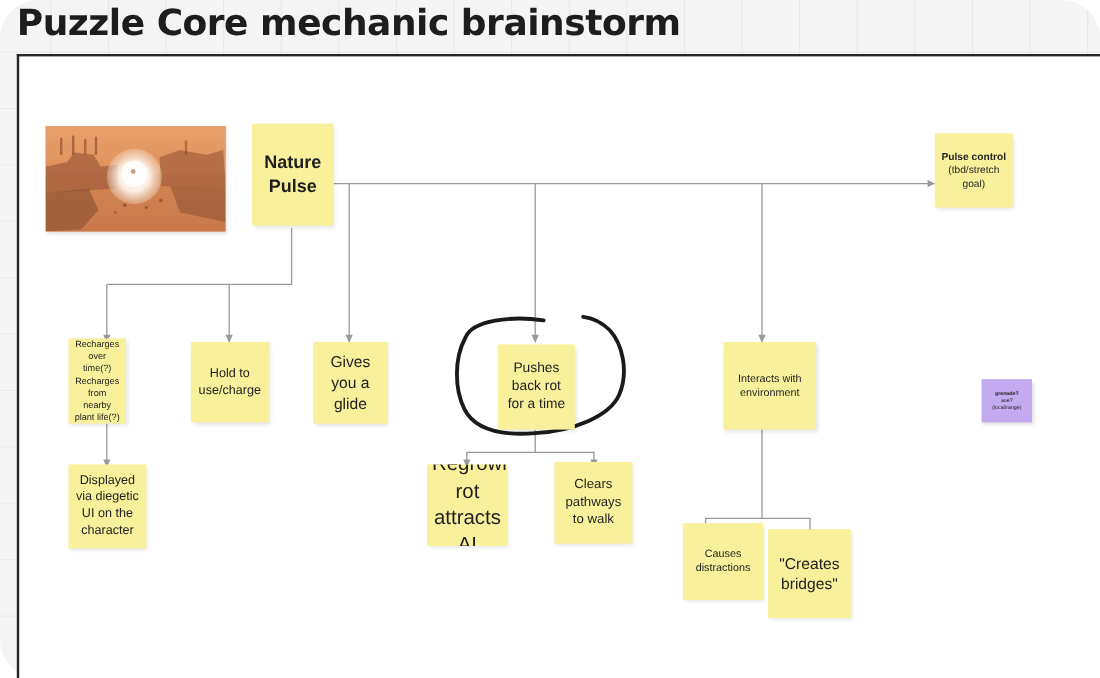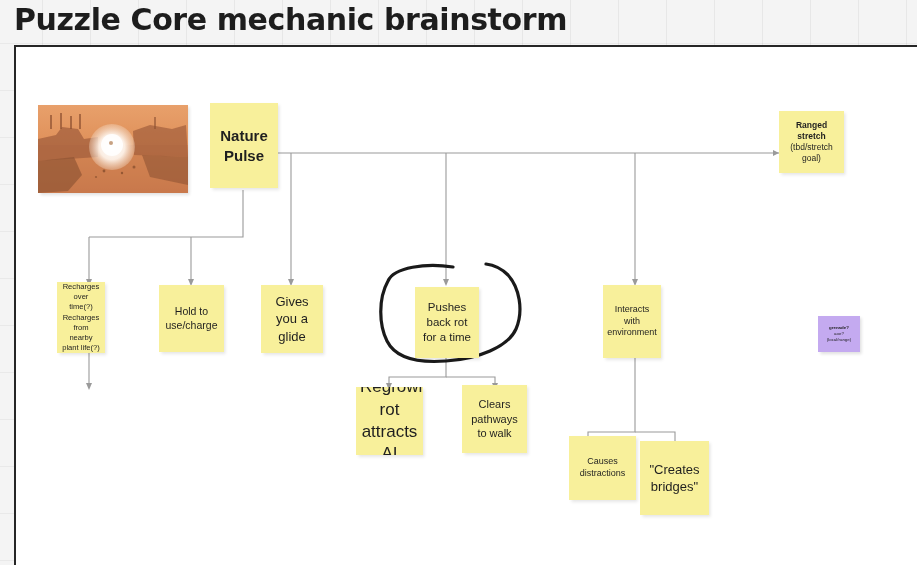--- a/index.html
+++ b/index.html
@@ -14,20 +14,21 @@
   }
   
   #app {
     position: absolute; inset: 0;
     background: #f4f4f4;
     background-image:
       linear-gradient(to right, rgba(0,0,0,0.055) 1px, transparent 1px),
       linear-gradient(to bottom, rgba(0,0,0,0.045) 1px, transparent 1px);
     background-size: 48px 47px;
     background-position: -6px -4px;
+    border-radius: 32px;
   }
   #board-title {
     position: absolute;
     left: 14px; top: 2px;
     font-size: 30px;
     font-weight: 800;
     letter-spacing: -0.4px;
     color: #1d1d1d;
     font-family: "DejaVu Sans", sans-serif;
     white-space: nowrap;
@@ -170,45 +171,48 @@
 
     <div class="note" style="left:194px;top:56px;width:68px;height:85px;font-size:15px;font-weight:700;">
       <div class="inner">
         <span>Nature</span><br>
         <span>Pulse</span>
       </div>
     </div>
 
     <div class="note" style="left:763px;top:64px;width:65px;height:62px;font-size:8.5px;">
       <div class="inner">
-        <span class="b">Ranged stretch</span>
+        <span class="b">Pulse control</span>
         <span class="r">(tbd/stretch goal)</span>
       </div>
     </div>
 
     <div class="note" style="left:41px;top:235px;width:48px;height:71px;font-size:7.6px;text-align:center;">
       <div class="inner">Recharges over time(?) Recharges from nearby plant life(?)</div>
     </div>
 
     <div class="note" style="left:143px;top:238px;width:65px;height:67px;font-size:10.5px;">
       <div class="inner">Hold to use/charge</div>
     </div>
 
     <div class="note" style="left:245px;top:238px;width:62px;height:68px;font-size:13px;">
       <div class="inner">Gives you a glide</div>
     </div>
 
     <div class="note" style="left:399px;top:240px;width:64px;height:71px;font-size:11.5px;">
       <div class="inner">Pushes back rot for a time</div>
     </div>
 
-    <div class="note" style="left:587px;top:238px;width:58px;height:73px;font-size:9px;align-items:center;">
+    <div class="note" style="left:587px;top:238px;width:77px;height:73px;font-size:9px;align-items:center;">
       <div class="inner">Interacts with environment</div>
     </div>
 
+    <div class="note" style="left:41px;top:340px;width:65px;height:70px;font-size:10.5px;">
+      <div class="inner">Displayed via diegetic UI on the character</div>
+    </div>
 
     <div class="note" style="left:340px;top:340px;width:67px;height:68px;font-size:17px;">
       <div class="inner">Regrown rot attracts AI</div>
     </div>
 
     <div class="note" style="left:446px;top:338px;width:65px;height:68px;font-size:11px;">
       <div class="inner">Clears pathways to walk</div>
     </div>
 
     <div class="note" style="left:553px;top:389px;width:67px;height:64px;font-size:9px;">

